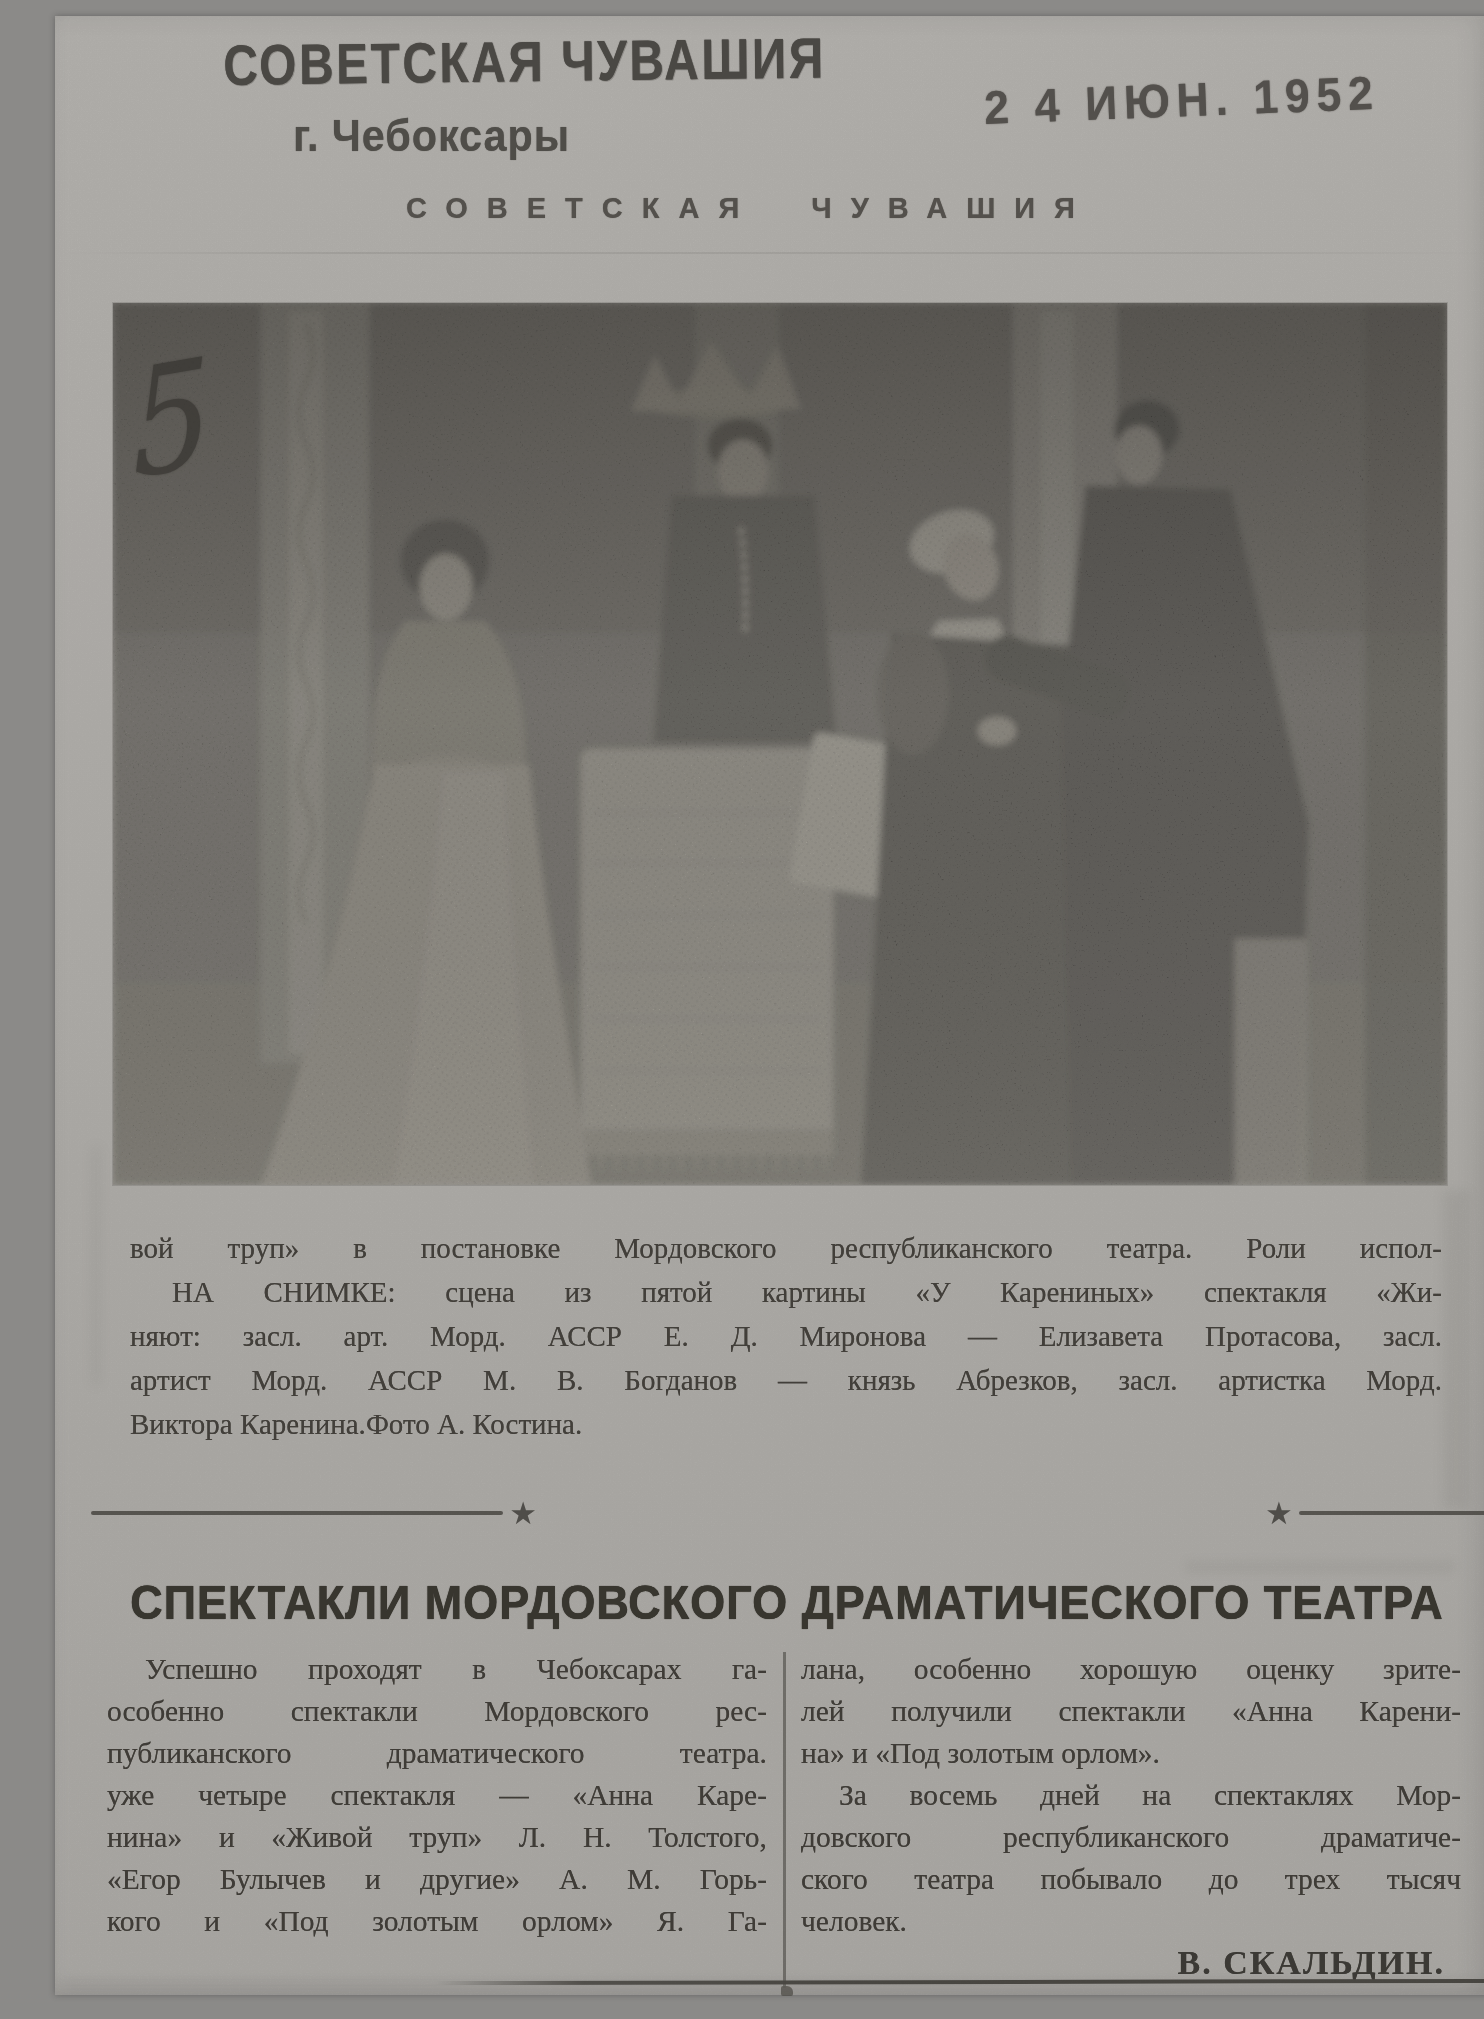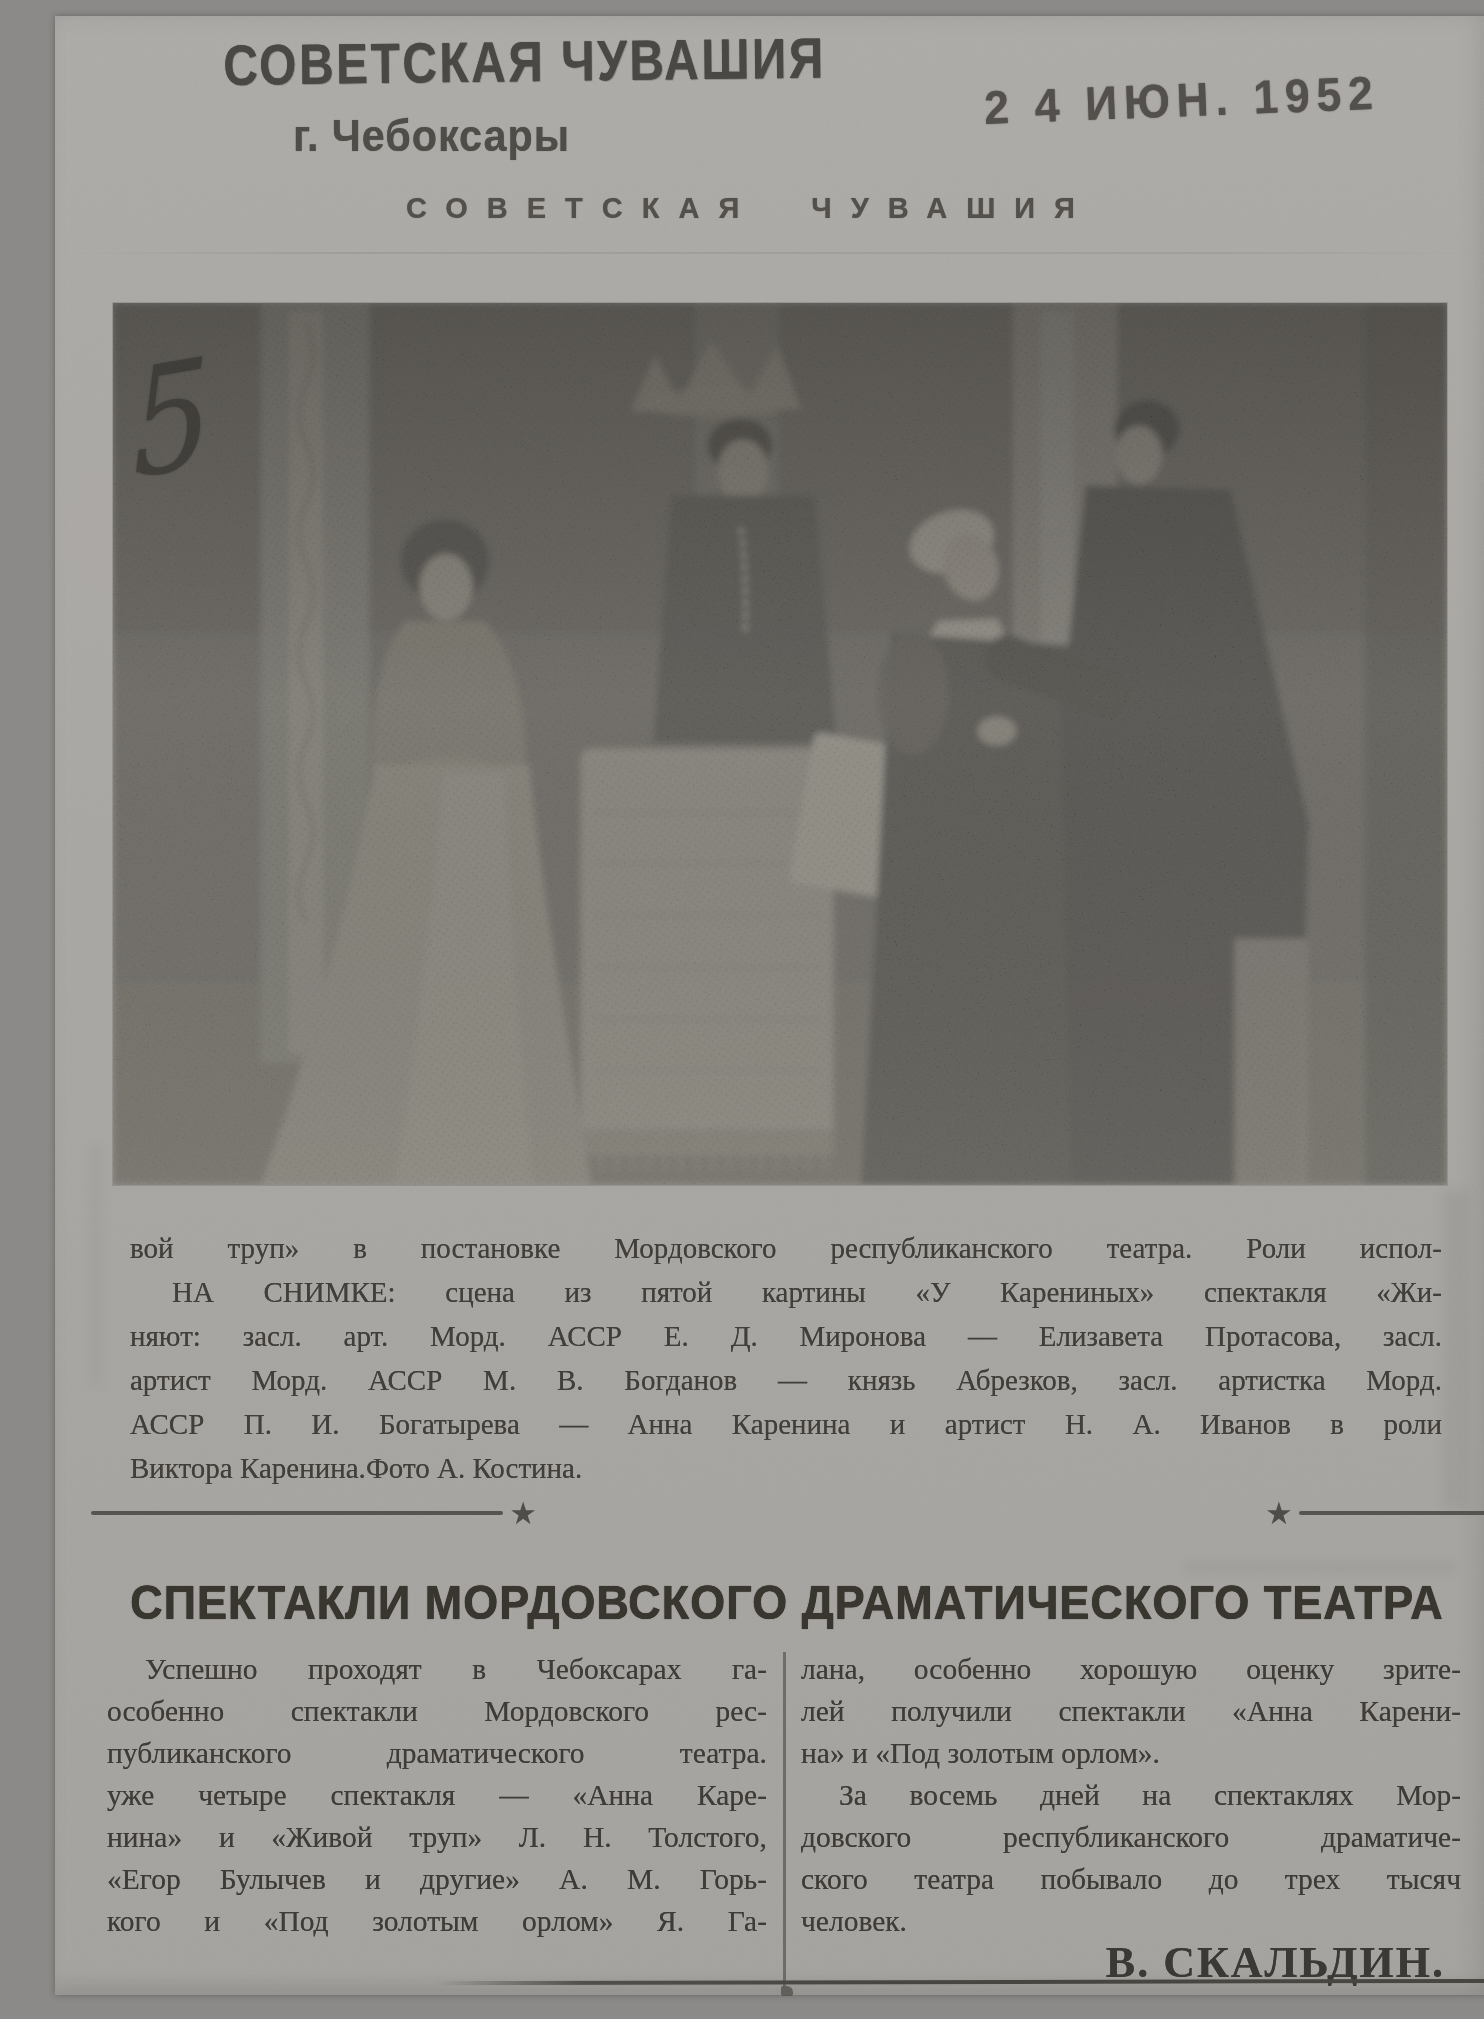--- a/index.html
+++ b/index.html
@@ -61,21 +61,21 @@
   .columns{position:absolute;left:0;top:1632px;width:1438px;}
   .col{position:absolute;top:0;width:660px;color:#403d38;font-size:29.5px;line-height:42px;
        text-shadow:0 0 .6px rgba(60,57,52,.8);}
   .col-left{left:52px;}
   .col-right{left:746px;}
   .body-line{height:42px;overflow:hidden;}
   .ind2{text-indent:38px;}
   .col-sep{position:absolute;left:728px;top:4px;width:3px;height:336px;background:#5f5d58;opacity:.75;}
   .col-sep:after{content:"";position:absolute;left:-2px;bottom:-8px;width:12px;height:10px;
                  background:#4a4843;border-radius:2px 6px 2px 2px;opacity:.9;}
-  .signature{text-align:right;padding-right:16px;font-weight:bold;font-size:44px;
+  .signature{text-align:right;padding-right:16px;font-weight:bold;font-size:34px;
              letter-spacing:2px;height:42px;color:#3c3a35;}
   
   .bottom-rule{position:absolute;left:380px;top:1964px;width:1058px;height:4px;border-radius:3px;
                background:linear-gradient(90deg,rgba(74,72,67,0),rgba(74,72,67,.9) 14%,#4a4843 40%,#4a4843);
                transform:rotate(-.12deg);}
   .smudge{position:absolute;background:#5f5d58;filter:blur(6px);pointer-events:none;}
   .sm1{left:1388px;top:1174px;width:26px;height:320px;opacity:.10;}
   .sm2{left:1130px;top:1544px;width:270px;height:14px;opacity:.07;filter:blur(4px);}
   .sm3{left:36px;top:1130px;width:10px;height:240px;opacity:.08;}
   .grain-svg{position:absolute;left:0;top:0;width:100%;height:100%;pointer-events:none;z-index:6;}
@@ -188,21 +188,20 @@
       </svg>
       <div class="hand5">5</div>
     </div>
 
     <div class="caption">
       <div>
           <div class="cap-line just">вой труп» в постановке Мордовского республиканского театра. Роли испол-</div>
           <div class="cap-line just ind">НА СНИМКЕ: сцена из пятой картины «У Карениных» спектакля «Жи-</div>
           <div class="cap-line just">няют: засл. арт. Морд. АССР Е. Д. Миронова — Елизавета Протасова, засл.</div>
           <div class="cap-line just">артист Морд. АССР М. В. Богданов — князь Абрезков, засл. артистка Морд.</div>
-          <div class="cap-line just">АССР П. И. Богатырева — Анна Каренина и артист Н. А. Иванов в роли</div>
         </div>
       <div class="cap-last">
         <span>Виктора Каренина.</span>
         <span>Фото А. Костина.</span>
       </div>
     </div>
 
     <div class="divider">
       <div class="seg seg-left">
         <span class="rule"></span>

